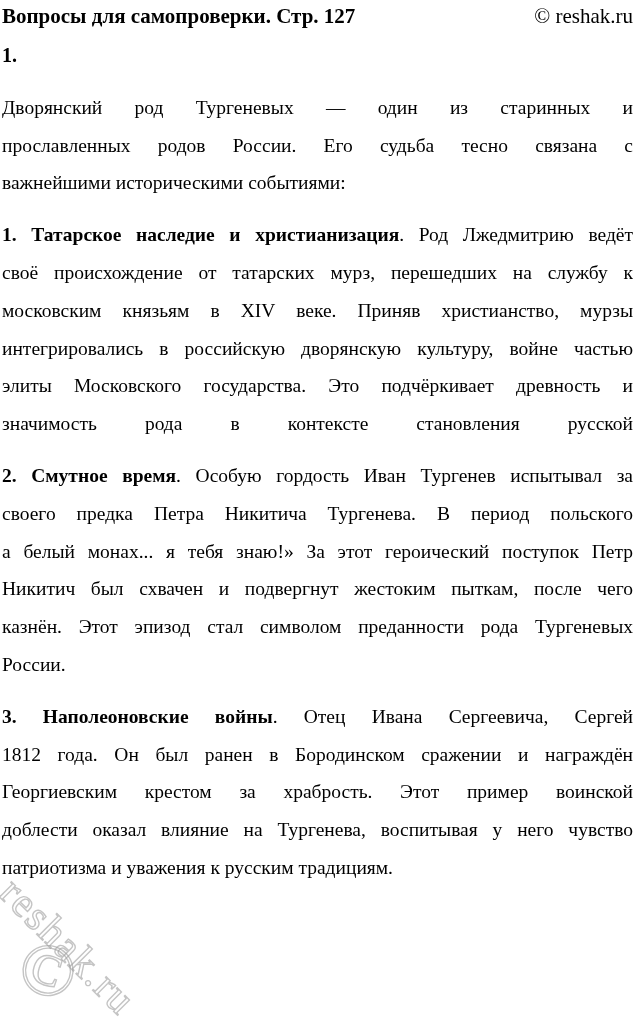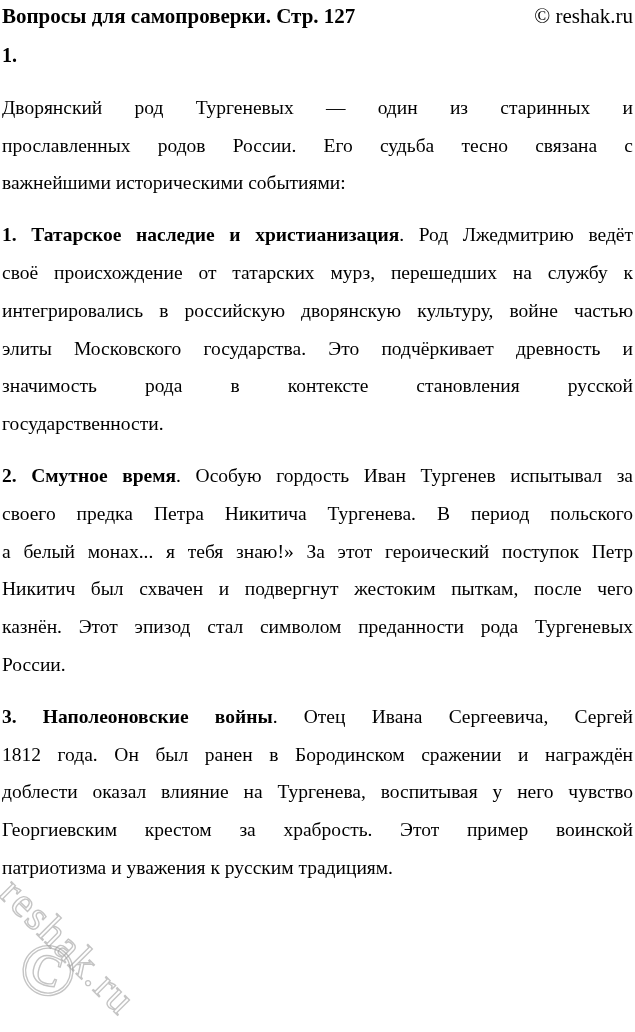--- a/index.html
+++ b/index.html
@@ -86,38 +86,38 @@
 
   <div id="doc-body">
       <div class="para">
         <div class="line"><span>Дворянский род Тургеневых — один из старинных и</span></div>
         <div class="line"><span>прославленных родов России. Его судьба тесно связана с</span></div>
         <div class="line last"><span>важнейшими историческими событиями:</span></div>
       </div>
       <div class="para">
         <div class="line"><b>1. Татарское наследие и христианизация</b><span>. Род Лжедмитрию ведёт</span></div>
         <div class="line"><span>своё происхождение от татарских мурз, перешедших на службу к</span></div>
+        <div class="line"><span>московским князьям в XIV веке. Приняв христианство, мурзы</span></div>
         <div class="line"><span>интегрировались в российскую дворянскую культуру, войне частью</span></div>
         <div class="line"><span>элиты Московского государства. Это подчёркивает древность и</span></div>
         <div class="line"><span>значимость рода в контексте становления русской</span></div>
-        <div class="line last"><span>государственности.</span></div>
       </div>
       <div class="para">
         <div class="line"><b>2. Смутное время</b><span>. Особую гордость Иван Тургенев испытывал за</span></div>
         <div class="line"><span>своего предка Петра Никитича Тургенева. В период польского</span></div>
         <div class="line"><span>а белый монах... я тебя знаю!» За этот героический поступок Петр</span></div>
         <div class="line"><span>Никитич был схвачен и подвергнут жестоким пыткам, после чего</span></div>
         <div class="line"><span>казнён. Этот эпизод стал символом преданности рода Тургеневых</span></div>
         <div class="line last"><span>России.</span></div>
       </div>
       <div class="para">
         <div class="line"><b>3. Наполеоновские войны</b><span>. Отец Ивана Сергеевича, Сергей</span></div>
         <div class="line"><span>1812 года. Он был ранен в Бородинском сражении и награждён</span></div>
+        <div class="line"><span>Георгиевским крестом за храбрость. Этот пример воинской</span></div>
         <div class="line"><span>доблести оказал влияние на Тургенева, воспитывая у него чувство</span></div>
-        <div class="line"><span>Георгиевским крестом за храбрость. Этот пример воинской</span></div>
         <div class="line last"><span>патриотизма и уважения к русским традициям.</span></div>
       </div>
     </div>
 
   <span class="wm wm-text">reshak.ru</span>
   <span class="wm wm-symbol">©</span>
 
 </div>
 
 </body></html>

